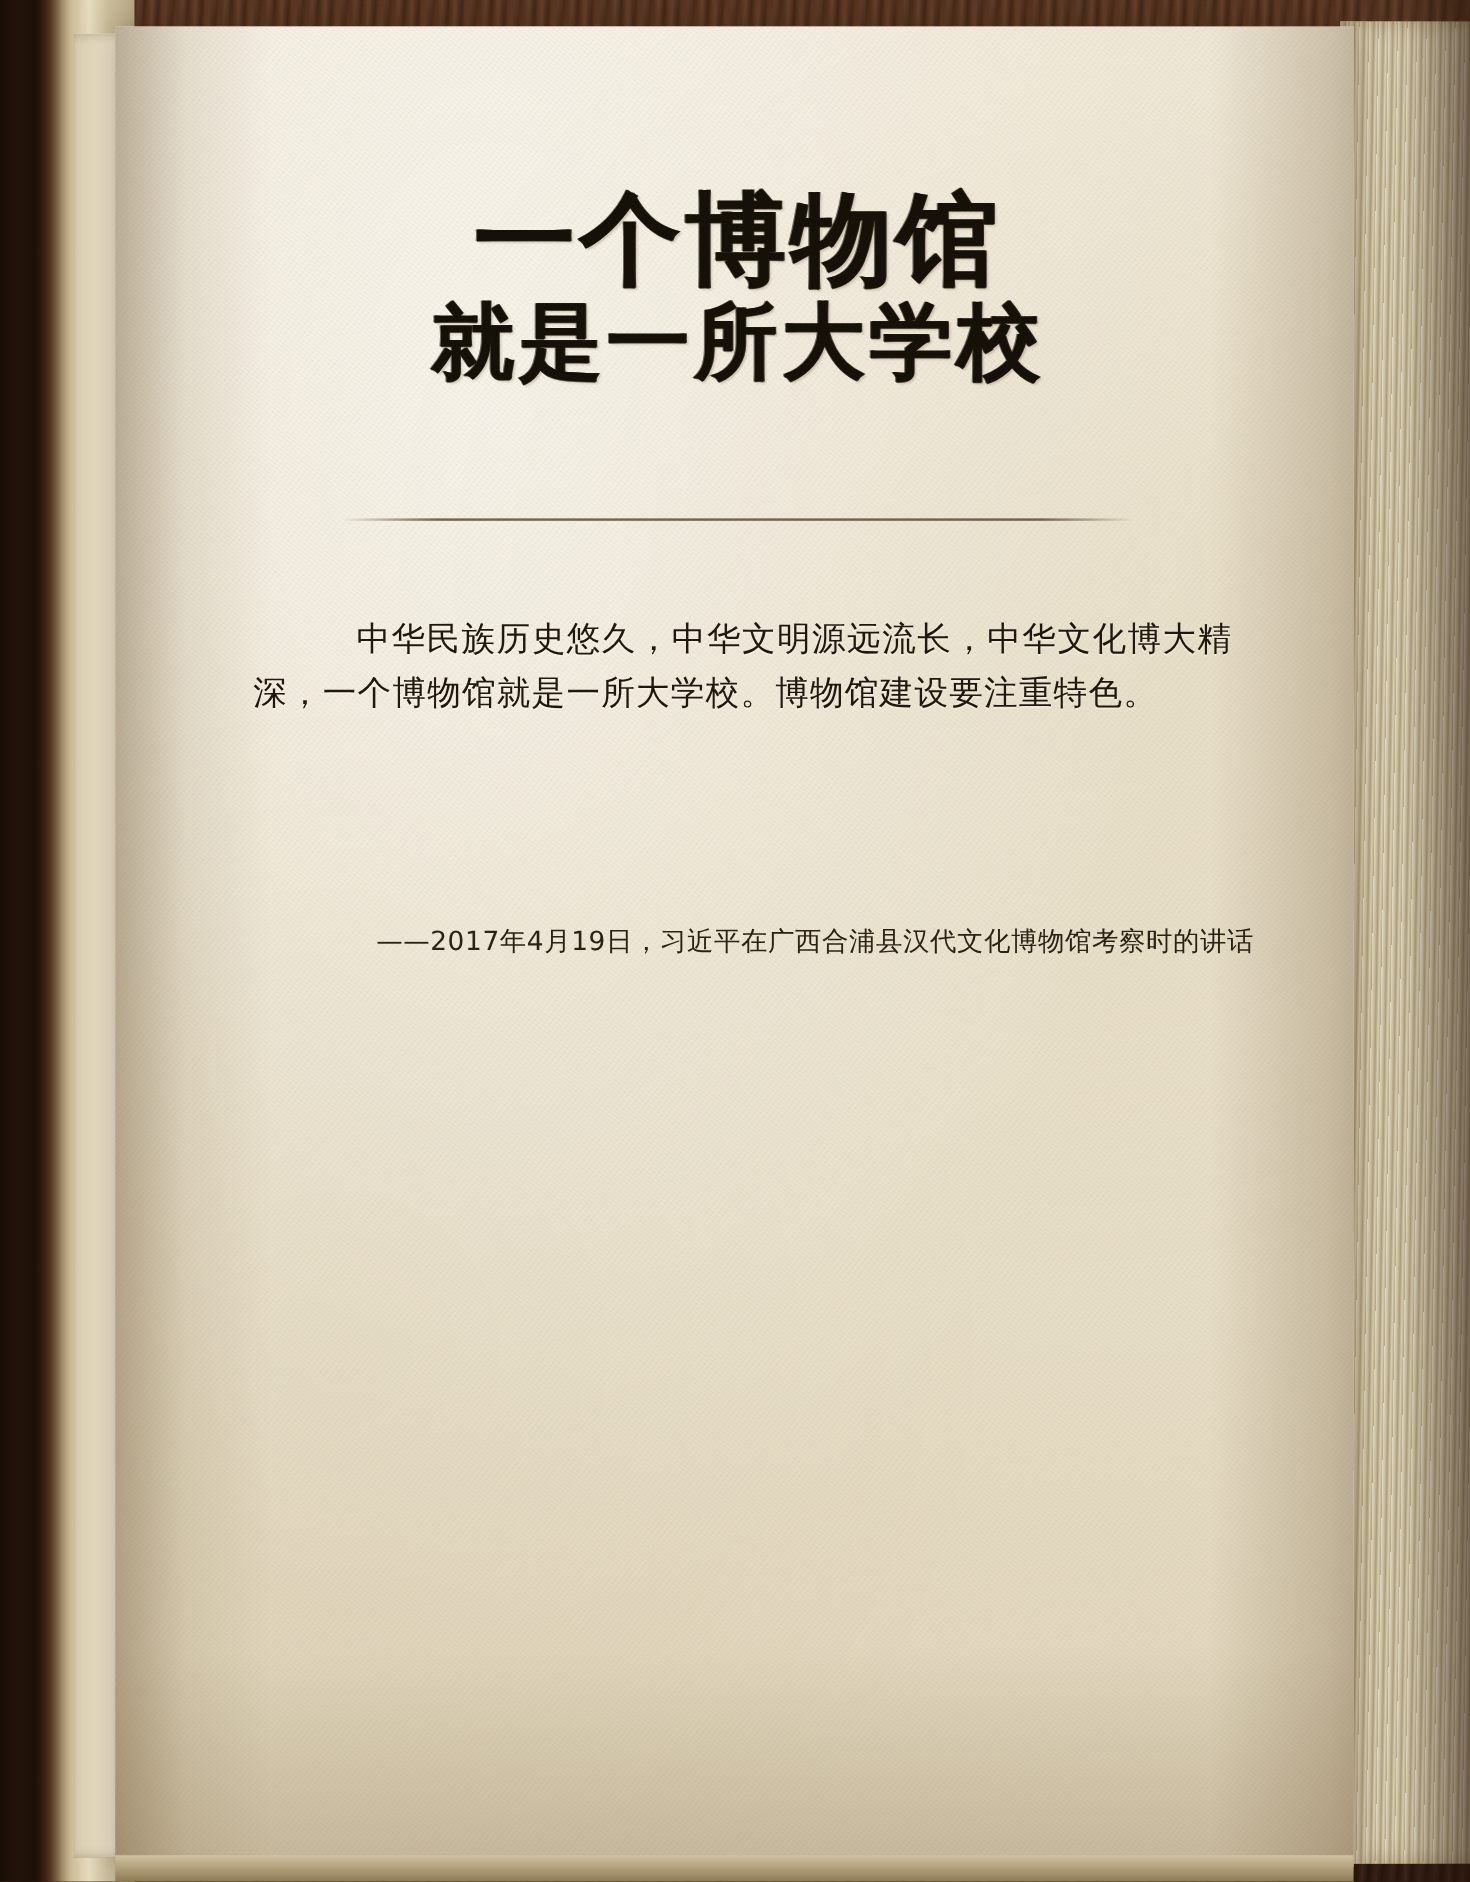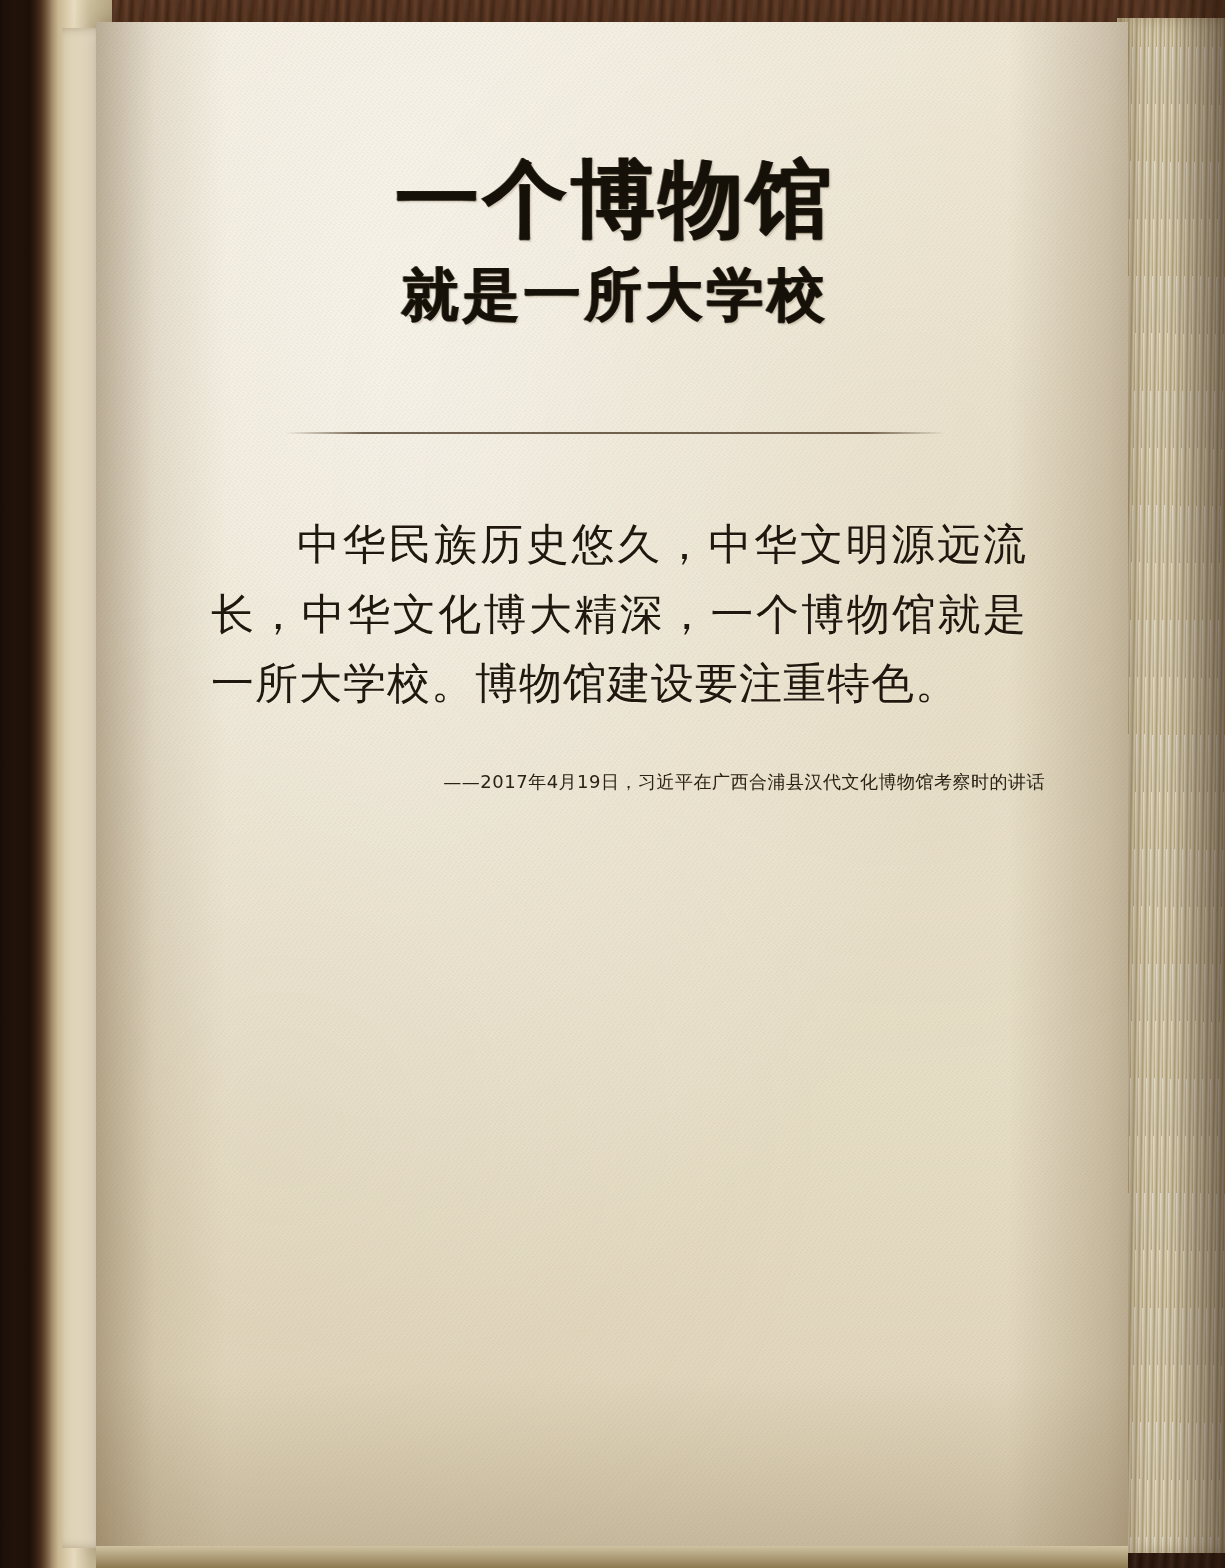--- a/index.html
+++ b/index.html
@@ -179,51 +179,51 @@
     color: #151008;
     letter-spacing: 4px;
     line-height: 1.12;
     text-shadow:
       1px 0 0 rgba(20,14,6,0.85),
       -1px 0 0 rgba(20,14,6,0.6),
       0 1px 0 rgba(20,14,6,0.7),
       2px 2px 2px rgba(90,70,40,0.25);
   }
   .title-line.l1 { font-size: 84px; }
-  .title-line.l2 { font-size: 57px; margin-top: 16px; }
+  .title-line.l2 { font-size: 69px; margin-top: 0; }
 
   .rule {
     position: absolute;
     left: 186px;
     top: 410px;
     width: 660px;
     height: 2px;
     background: linear-gradient(90deg, rgba(80,60,35,0.0), rgba(70,52,30,0.75) 12%, rgba(70,52,30,0.75) 88%, rgba(80,60,35,0.0));
   }
 
   .para {
     position: absolute;
     left: 112px;
     width: 816px;
     color: #20180e;
-    font-size: 43px;
+    font-size: 28px;
     line-height: 1.62;
     text-align: justify;
     text-indent: 86px;
     font-family: "DejaVu Serif", "Liberation Serif", serif;
     letter-spacing: 1px;
     text-shadow: 0 1px 0 rgba(255,252,240,0.35);
   }
   #para-1 { top: 488px; }
   #para-2 { top: 900px; }
 
   .attrib {
     position: absolute;
     color: #2b2114;
-    font-size: 18px;
+    font-size: 22px;
     letter-spacing: 0.5px;
     font-family: "DejaVu Sans", "Liberation Sans", sans-serif;
     white-space: nowrap;
   }
   #attrib-1 { top: 748px; right: 112px; }
   #attrib-2 { top: 1368px; right: 112px; }
 
   .bottom-edge {
     position: absolute;
     left: 96px;

